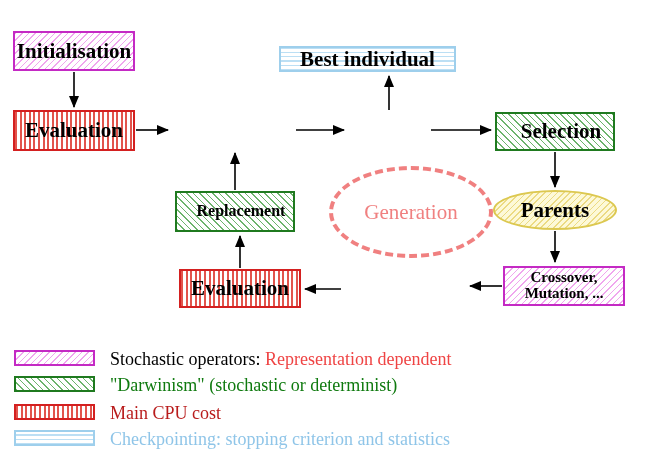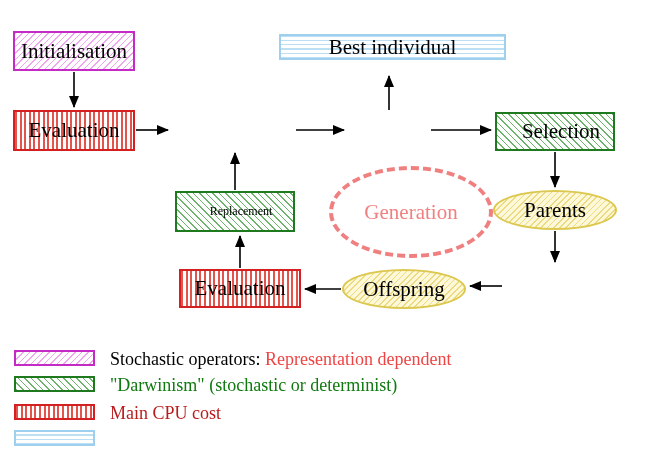--- a/index.html
+++ b/index.html
@@ -14,20 +14,21 @@
   .node {
     position: absolute;
     box-sizing: border-box;
     display: flex;
     align-items: center;
     justify-content: center;
     text-align: center;
     color: #000000;
     font-size: 21px;
     line-height: 1.05;
+    font-weight: bold;
   }
   
   .hatch-magenta {
     border: 2px solid #c42ac4;
     background: #ffffff repeating-linear-gradient(135deg, #f0a6ee 0 1.3px, rgba(0,0,0,0) 1.3px 4.6px);
   }
   .stripe-red {
     border: 2px solid #d42020;
     background: #ffffff repeating-linear-gradient(90deg, #e2544c 0 2px, rgba(0,0,0,0) 2px 4.6px);
   }
@@ -50,21 +51,21 @@
     position: absolute;
     box-sizing: border-box;
     border: 4px dashed #f08080;
     border-radius: 50%;
     color: #f08080;
     display: flex;
     align-items: center;
     justify-content: center;
     font-size: 21px;
   }
-  .small-label { font-size: 12px; }
+  .small-label { font-size: 16px; }
   .tiny-label  { font-size: 15px; }
   
   #arrows { position: absolute; left: 0; top: 0; pointer-events: none; }
   #arrows line { stroke: #000000; stroke-width: 1.6px; }
   
   .legend-swatch {
     position: absolute;
     box-sizing: border-box;
     width: 81px;
     height: 16px;
@@ -105,43 +106,49 @@
     <line x1="341" y1="289" x2="305" y2="289" marker-end="url(#ah)"></line>
     <line x1="240" y1="268" x2="240" y2="236" marker-end="url(#ah)"></line>
     <line x1="235" y1="190" x2="235" y2="153" marker-end="url(#ah)"></line>
   </svg>
 
   <div class="node hatch-magenta" style="left:13px; top:31px; width:122px; height:40px;">Initialisation</div>
 
   <div class="node stripe-red" style="left:13px; top:110px; width:122px; height:41px;">Evaluation</div>
 
 
-  <div class="node lines-blue" style="left:279px; top:34px; width:227px; height:26px;">Best individual</div>
+  <div class="node lines-blue" style="left:279px; top:46px; width:177px; height:26px;">Best individual</div>
 
 
   <div class="node hatch-green" style="left:495px; top:112px; width:120px; height:39px;">Selection</div>
 
   <div class="node hatch-green small-label" style="left:175px; top:191px; width:120px; height:41px;">Replacement</div>
 
   <div class="dashed-ellipse" style="left:329px; top:166px; width:164px; height:92px;">Generation</div>
 
   <div class="node ellipse-yellow" style="left:493px; top:190px; width:124px; height:40px;">Parents</div>
 
+  <div class="node hatch-magenta tiny-label" style="left:503px; top:266px; width:122px; height:40px;">
+    <div>
+      <div>Crossover,</div>
+      <div>Mutation, ...</div>
+    </div>
+  </div>
 
-  <div class="node ellipse-yellow" style="left:342px; top:269px; width:124px; height:40px;">Offspring</div>
 
   <div class="node stripe-red" style="left:179px; top:269px; width:122px; height:39px;">Evaluation</div>
 
   <div class="legend-swatch hatch-magenta" style="top:350px;"></div>
   <div class="legend-text" style="top:350px;">
     <span class="lt-magenta">Stochastic operators:</span>
     <span class="lt-yellow">Representation dependent</span>
   </div>
 
   <div class="legend-swatch hatch-green" style="top:376px;"></div>
   <div class="legend-text lt-green" style="top:376px;">"Darwinism" (stochastic or determinist)</div>
 
   <div class="legend-swatch stripe-red" style="top:404px;"></div>
   <div class="legend-text lt-red" style="top:404px;">Main CPU cost</div>
 
   <div class="legend-swatch lines-blue" style="top:430px;"></div>
+  <div class="legend-text lt-blue" style="top:430px;">Checkpointing: stopping criterion and statistics</div>
 
 </div>
 
 </body></html>

